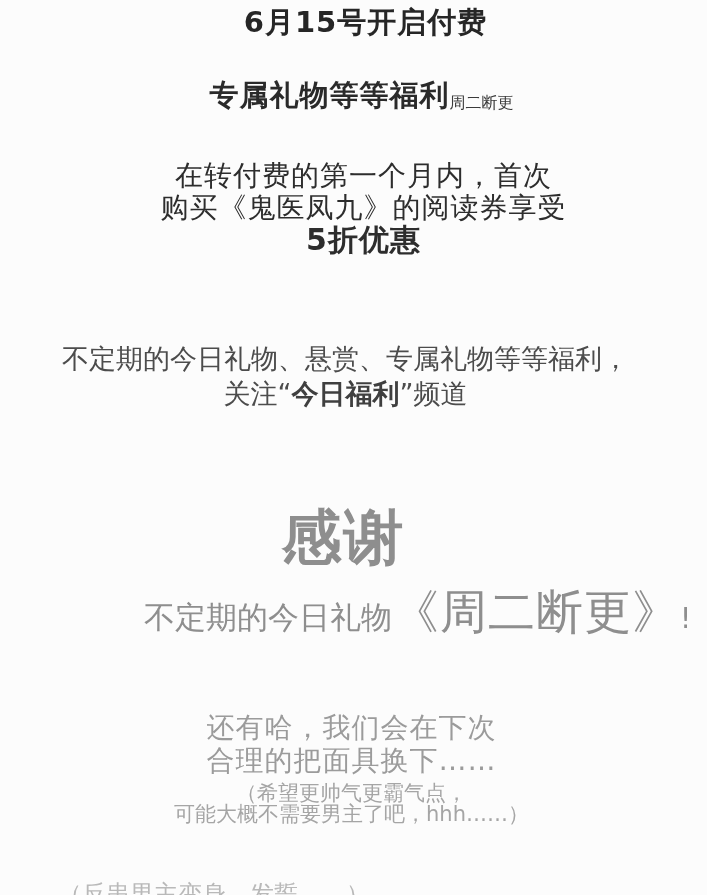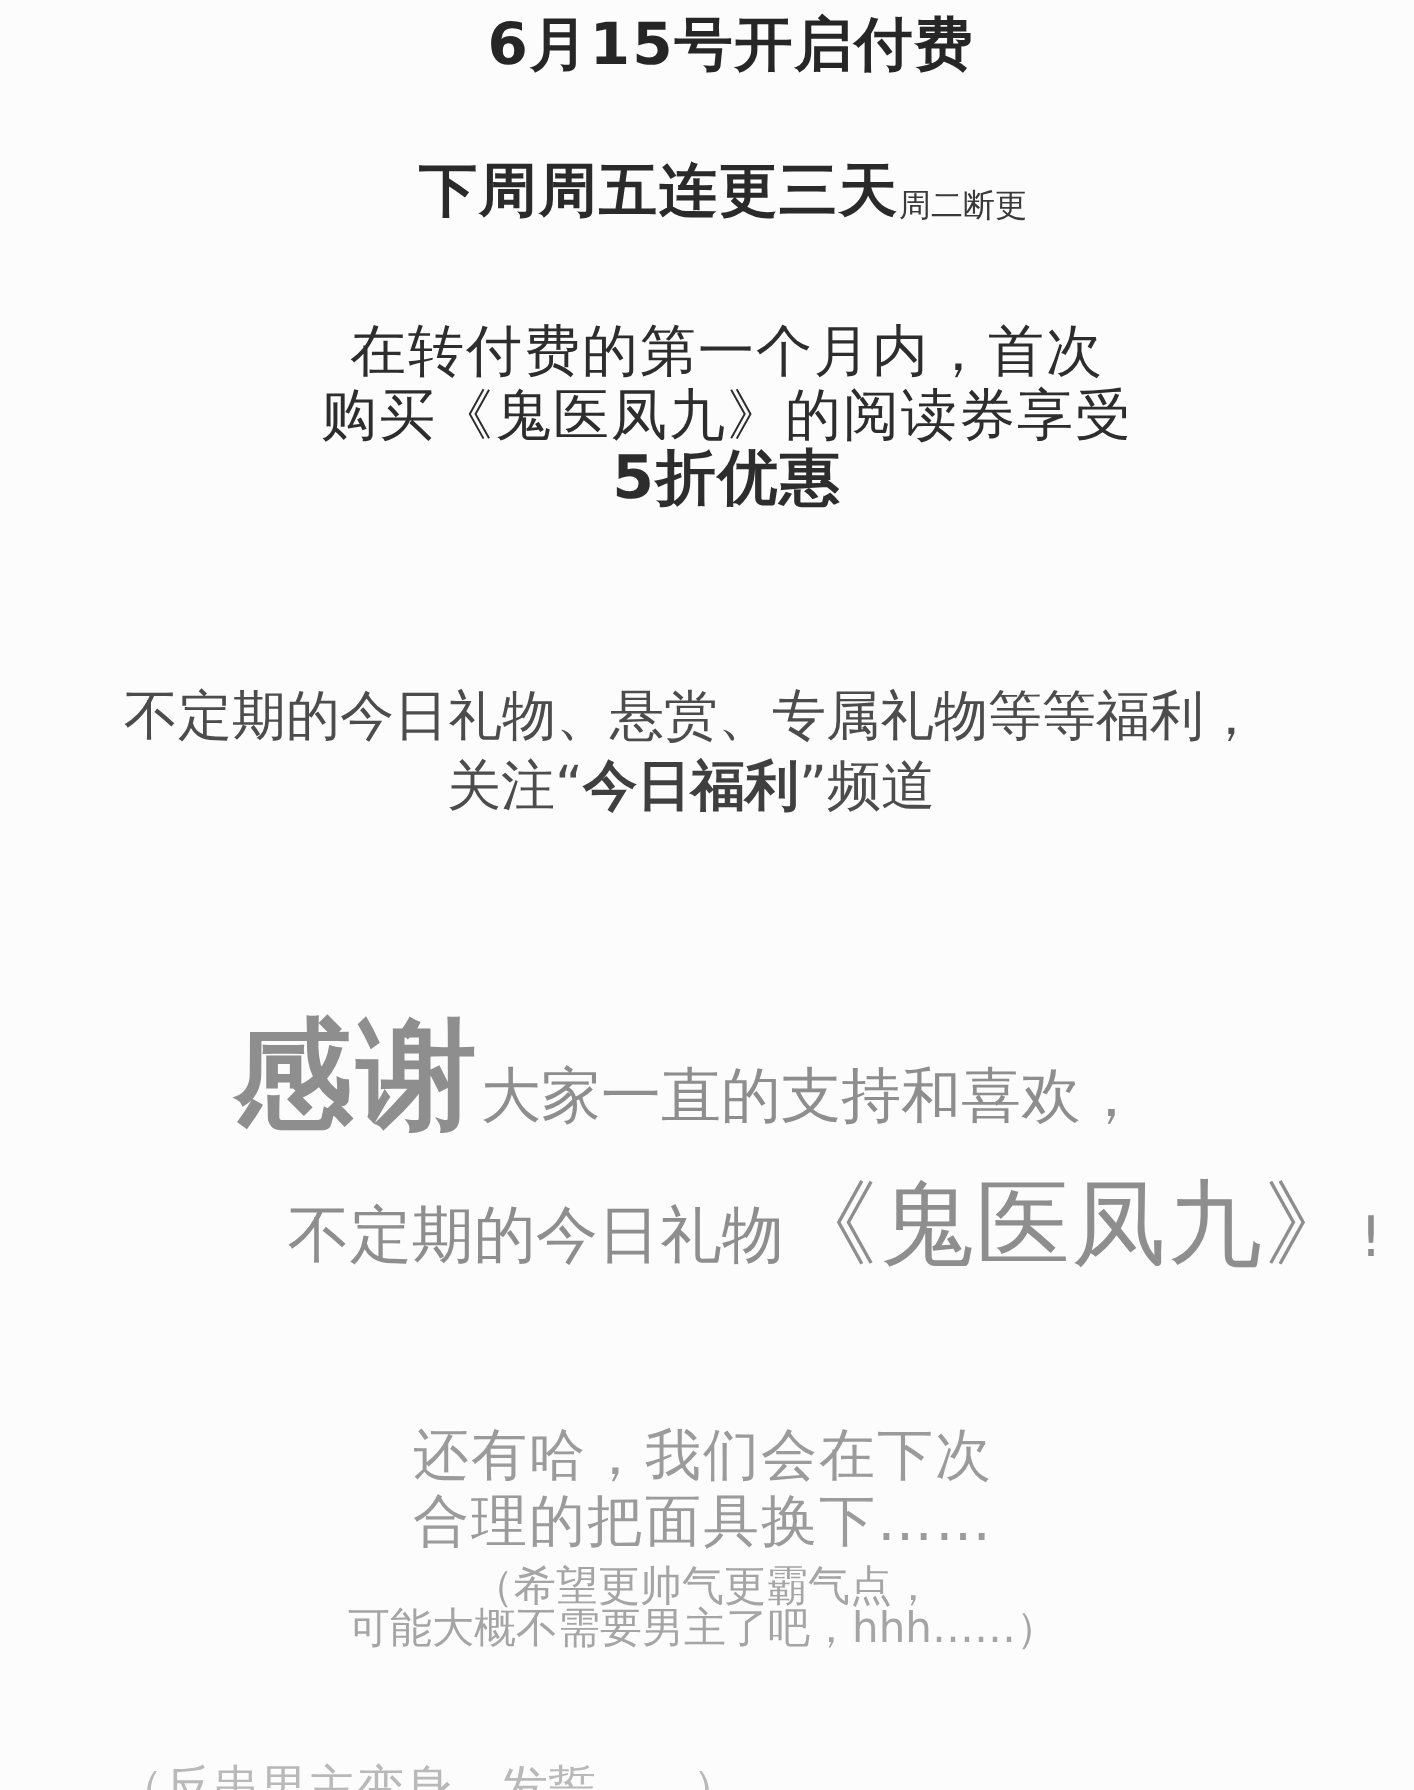--- a/index.html
+++ b/index.html
@@ -73,45 +73,44 @@
   }
 </style>
 </head>
 <body style="background: rgb(252, 252, 252);">
 
 <div class="page">
 
   <div class="block title">6月15号开启付费</div>
 
   <div class="block schedule">
-    <span class="schedule-main">下周周五连更三天</span>
+    <span class="schedule-main">专属礼物等等福利</span>
     <span class="schedule-note">周二断更</span>
   </div>
 
   <div class="block discount">
     <div>在转付费的第一个月内，首次</div>
     <div>购买《鬼医凤九》的阅读券享受</div>
     <div class="discount-strong">5折优惠</div>
   </div>
 
   <div class="block benefits">
     <div>不定期的今日礼物、悬赏、专属礼物等等福利，</div>
     <div>
       <span>关注“</span><span class="bold">今日福利</span><span>”频道</span>
     </div>
   </div>
 
   <div class="block thanks">
     <div class="thanks-line1">
       <span class="thanks-big">感谢</span>
-      <span class="thanks-rest">大家一直的支持和喜欢，</span>
     </div>
     <div class="thanks-line2">
       <span class="thanks-prefix">不定期的今日礼物</span>
-      <span class="thanks-title-big">《鬼医凤九》</span>
+      <span class="thanks-title-big">《周二断更》</span>
       <span class="thanks-excl">!</span>
     </div>
   </div>
 
   <div class="block mask-note">
     <div class="mask-big">还有哈，我们会在下次</div>
     <div class="mask-big">合理的把面具换下……</div>
     <div class="mask-small first">（希望更帅气更霸气点，</div>
     <div class="mask-small">可能大概不需要男主了吧，hhh……）</div>
   </div>

